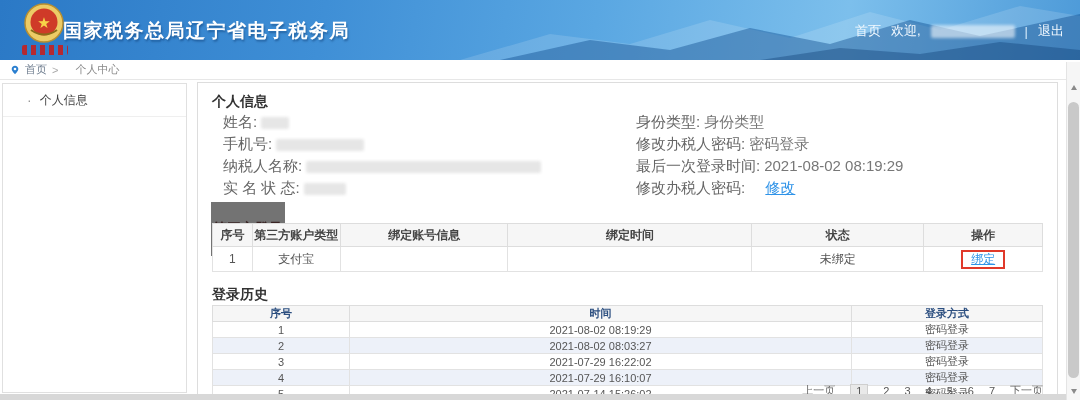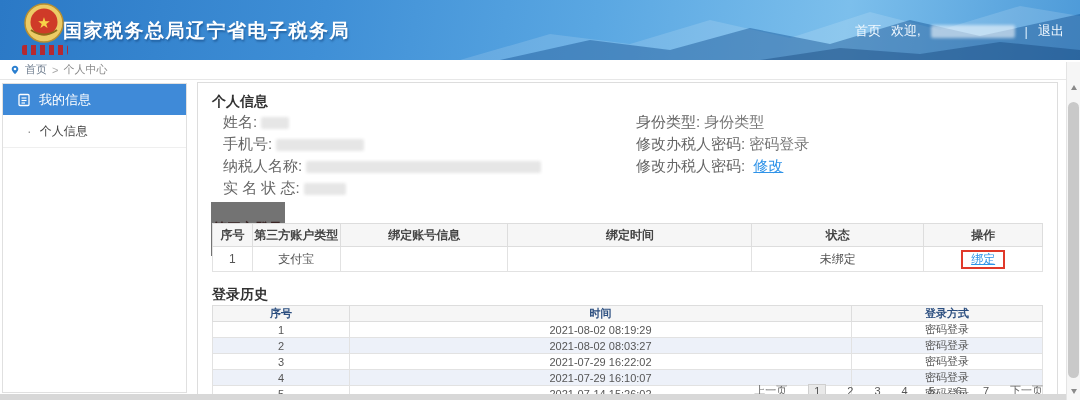--- a/index.html
+++ b/index.html
@@ -37,21 +37,21 @@
   }
   .hdr-divider { color:#d7ebfa; }
 
   
   .crumb {
     position:absolute; left:0; top:60px; width:1066px; height:20px; background:#fff;
     border-bottom:1px solid #e7e7e7; display:flex; align-items:center; gap:5px;
     padding-left:10px; font-size:11px; color:#6b7a8c;
   }
   .crumb .sep { color:#aaa; }
-  .crumb .cur { color:#888; }
+  .crumb .cur { color:#888;margin-left:12px; }
 
   
   .sidebar {
     position:absolute; left:2px; top:83px; width:185px; height:310px;
     background:#fff; border:1px solid #e0e0e0;
   }
   .side-hdr {
     height:31px; background:#3f8ad8; color:#fff; display:flex; align-items:center;
     gap:8px; padding-left:14px; font-size:13px;
   }
@@ -93,21 +93,21 @@
   }
   .bind-box a { text-decoration:underline; }
 
   .lh-tbl { font-size:11px; }
   .lh-tbl th { height:15px; color:#2c4f80; }
   .lh-tbl td { height:13px; color:#555; }
   .lh-tbl tr:nth-child(even) td { background:#edf1f9; }
 
   .pager {
     position:absolute; right:14px; top:300px; display:flex; align-items:center;
-    gap:21px; font-size:11px; color:#666;
+    gap:15px; font-size:11px; color:#666;
   }
   .pager .pg { cursor:pointer; color:#555; }
   .pager .pg.active { background:#e9e9e9; border:1px solid #cfcfcf; padding:0 5px; }
   .pager .nav { cursor:pointer; }
 
   
   .footer-strip { position:absolute; left:0; top:394px; width:1080px; height:6px; background:#d8d8d8; }
   .scrollbar {
     position:absolute; left:1066px; top:62px; width:14px; height:338px;
     background:#f6f6f6; border-left:1px solid #e4e4e4;
@@ -148,29 +148,20 @@
   <svg width="10" height="12" viewBox="0 0 12 12">
     <path d="M6 1 C3.8 1 2 2.7 2 4.8 C2 7.5 6 11 6 11 C6 11 10 7.5 10 4.8 C10 2.7 8.2 1 6 1 Z" fill="#2a7fd0"></path>
     <circle cx="6" cy="4.8" r="1.6" fill="#fff"></circle>
   </svg>
   <span>首页</span>
   <span class="sep">&gt;</span>
   <span class="cur">个人中心</span>
 </div>
 
 <div class="sidebar">
-  <div class="side-hdr">
-    <svg width="14" height="14" viewBox="0 0 14 14">
-      <rect x="2" y="1.5" width="10" height="11" rx="1" fill="none" stroke="#fff" stroke-width="1.3"></rect>
-      <line x1="4.5" y1="5" x2="9.5" y2="5" stroke="#fff" stroke-width="1.2"></line>
-      <line x1="4.5" y1="7.5" x2="9.5" y2="7.5" stroke="#fff" stroke-width="1.2"></line>
-      <line x1="4.5" y1="10" x2="8" y2="10" stroke="#fff" stroke-width="1.2"></line>
-    </svg>
-    <span>我的信息</span>
-  </div>
   <div class="side-item">
     <span class="dot">·</span>
     <span>个人信息</span>
   </div>
 </div>
 
 <div class="main">
 
   <div class="sec-title" style="top:10px;">个人信息</div>
 
@@ -190,22 +181,25 @@
   </div>
 
   <div class="info-col" style="left:438px; top:28px;">
     <div class="info-row">
       <span>身份类型:</span><span class="val">身份类型</span>
     </div>
     <div class="info-row">
       <span>修改办税人密码:</span><span class="val">密码登录</span>
     </div>
     <div class="info-row">
+      <span>最后一次登录时间:</span><span class="val">2021-08-02 08:19:29</span>
+    </div>
+    <div class="info-row">
       <span>修改办税人密码:</span>
-      <a class="lnk-blue" style="margin-left:4px;">修改</a>
+      <a class="lnk-blue" style="margin-left:16px;">修改</a>
     </div>
   </div>
 
   <div class="sec-title hl" style="top:119px;">第三方登录</div>
 
   <table class="tbl tp-tbl" style="top:140px;">
     <colgroup>
       <col style="width:4.8%">
         <col style="width:10.6%">
         <col style="width:20.2%">

